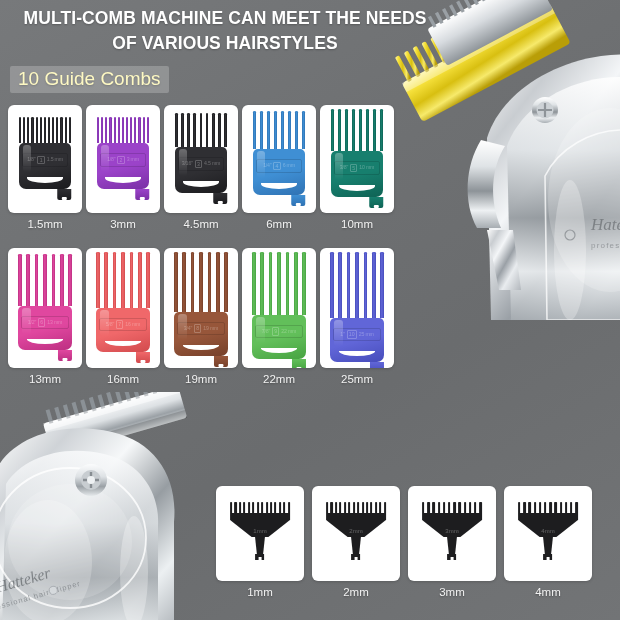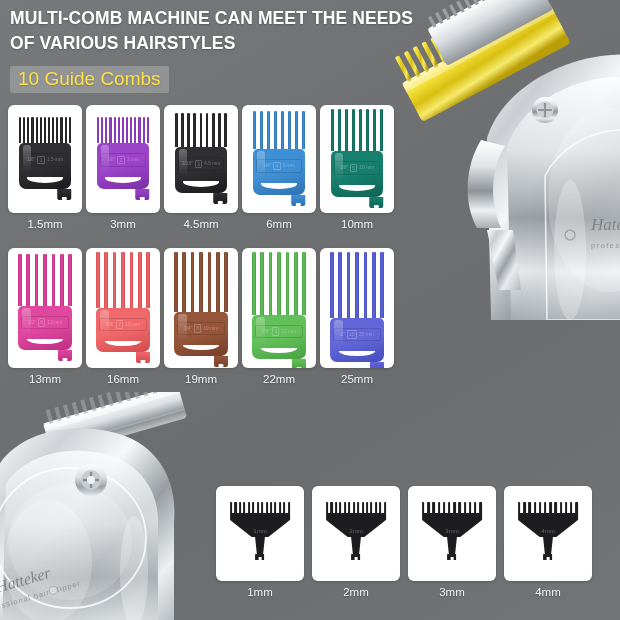--- a/index.html
+++ b/index.html
@@ -11,24 +11,24 @@
   }
   #stage{position:absolute;inset:0;width:620px;height:620px;overflow:hidden;}
 
   
   .bg{position:absolute;inset:0;
       background:linear-gradient(150deg,#77797b 0%,#6e7072 38%,#6a6c6e 62%,#727476 100%);}
 
   
   .headline{position:absolute;left:10px;top:6px;width:430px;
     color:#ffffff;font-size:17.5px;font-weight:bold;line-height:1.42;
-    letter-spacing:.1px;text-shadow:0 1px 2px rgba(0,0,0,.25);}
+    letter-spacing:.1px;text-shadow:0 1px 2px rgba(0,0,0,.25);text-align:center;}
 
   
-  .badge{position:absolute;color:#fde047;font-size:19px;font-weight:400;
+  .badge{position:absolute;color:#fef9c3;font-size:19px;font-weight:400;
     background:rgba(255,255,255,.22);padding:2px 8px 3px 8px;border-radius:2px;
     white-space:nowrap;text-shadow:0 1px 2px rgba(0,0,0,.18);}
   #badge10{left:10px;top:66px;}
   #badge4{left:318px;top:444px;}
 
   
   .card{position:absolute;background:#ffffff;border-radius:6px;
     box-shadow:0 1px 3px rgba(0,0,0,.18);overflow:hidden;}
   .caption{position:absolute;color:#f2f2f2;font-size:11.5px;text-align:center;
     text-shadow:0 1px 2px rgba(0,0,0,.3);}

